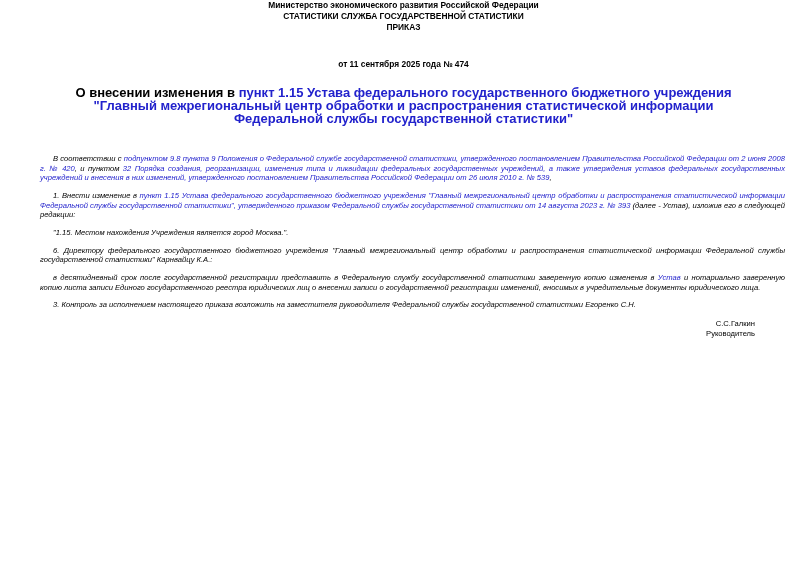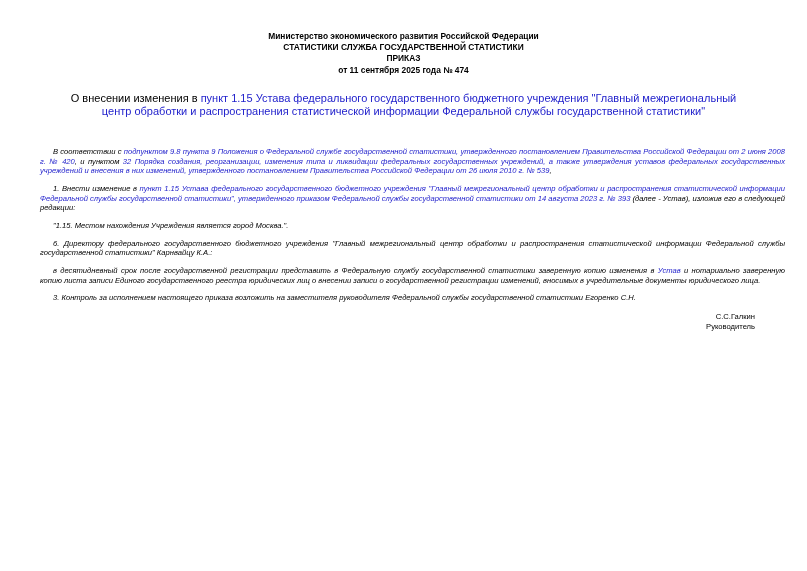--- a/index.html
+++ b/index.html
@@ -4,34 +4,33 @@
 <style>
   html, body { margin: 0; padding: 0; }
   body {
     width: 807px; height: 571px;
     background: #ffffff;
     color: #000000;
     font-family: "Liberation Sans", sans-serif;
     overflow: hidden;
   }
   .doc-header {
-    padding-top: 31px;
     text-align: center;
     font-weight: bold;
     font-size: 8.4px;
     line-height: 11px;
   }
   .doc-type   { }
-  .doc-date   { margin-top: 1px; }
+  .doc-date   { margin-top: 26px; }
   .doc-title {
     margin: 16px auto 0 auto;
     max-width: 676px;
     text-align: center;
-    font-weight: normal;
-    font-size: 11px;
+    font-weight: bold;
+    font-size: 13px;
     line-height: 13px;
   }
   .doc-body {
     margin: 29px 14px 0 32px;
     font-size: 7.6px;
     line-height: 9.65px;
     text-align: justify;
   }
   .para { margin: 8px; text-indent: 13px; font-style: italic; }
   .para.noindent { text-indent: 0; }

